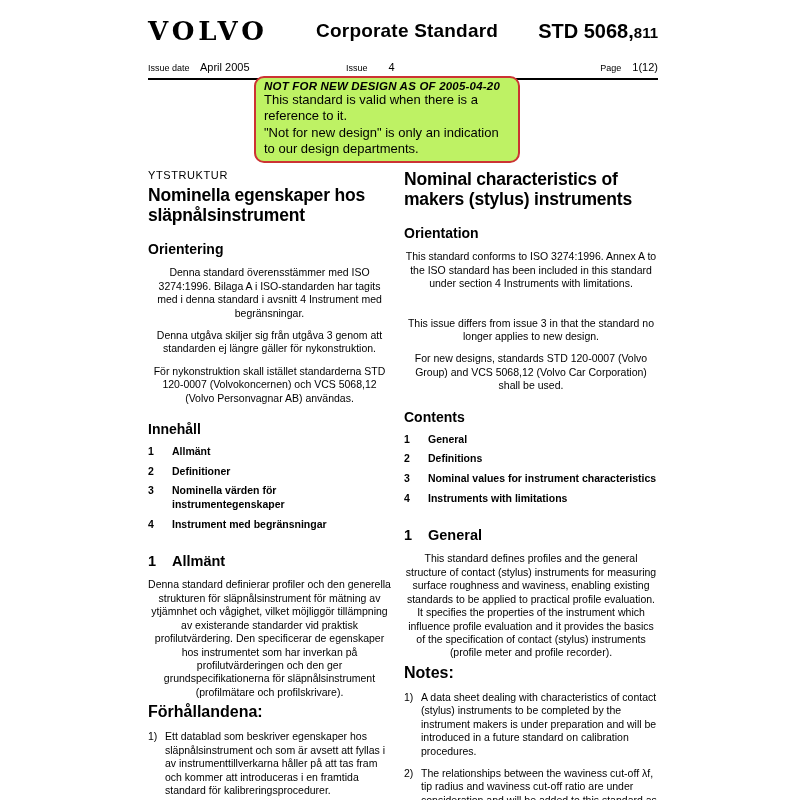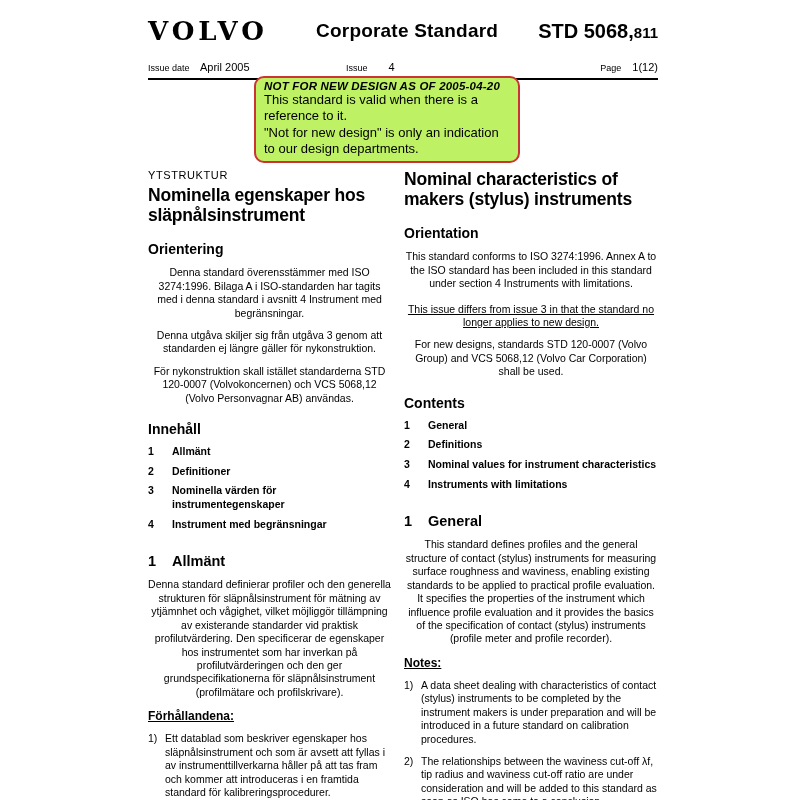--- a/index.html
+++ b/index.html
@@ -42,31 +42,31 @@
   
   .columns { display:flex; margin-top:2px; }
   .col-left  { width:243px; margin-right:13px; }
   .col-right { width:254px; }
 
   .category { font-size:11px; letter-spacing:0.6px; margin-bottom:4px; }
   .main-title { font-size:17.5px; font-weight:bold; line-height:1.15; letter-spacing:-0.2px; }
 
   h2.sec { font-size:14px; font-weight:bold; margin-top:16px; margin-bottom:2px; }
   .body-text { font-size:10.5px; line-height:1.28; margin-top:9px;text-align:center; }
-  .gap-top { margin-top:12px;text-decoration:underline; }
+  .gap-top { margin-top:26px; }
 
   .toc { margin-top:8px; }
   .toc-row { display:flex; font-size:10.5px; font-weight:bold; margin-top:6px; line-height:1.3; }
   .toc-num { width:24px; }
   .toc-label { flex:1; }
 
   .sec-head { display:flex; font-size:14.5px; font-weight:bold; margin-top:22px; }
   .sec-num { width:24px; }
 
-  .notes-head { font-size:12px; font-weight:bold; margin-top:10px;text-decoration:underline; }
+  .notes-head { font-size:16px; font-weight:bold; margin-top:4px; }
   .note-row { display:flex; font-size:10.5px; line-height:1.28; margin-top:9px; }
   .note-num { width:17px; }
   .note-text { flex:1; }
 </style>
 </head>
 <body>
 
 <div class="page">
   <div class="content">
 

